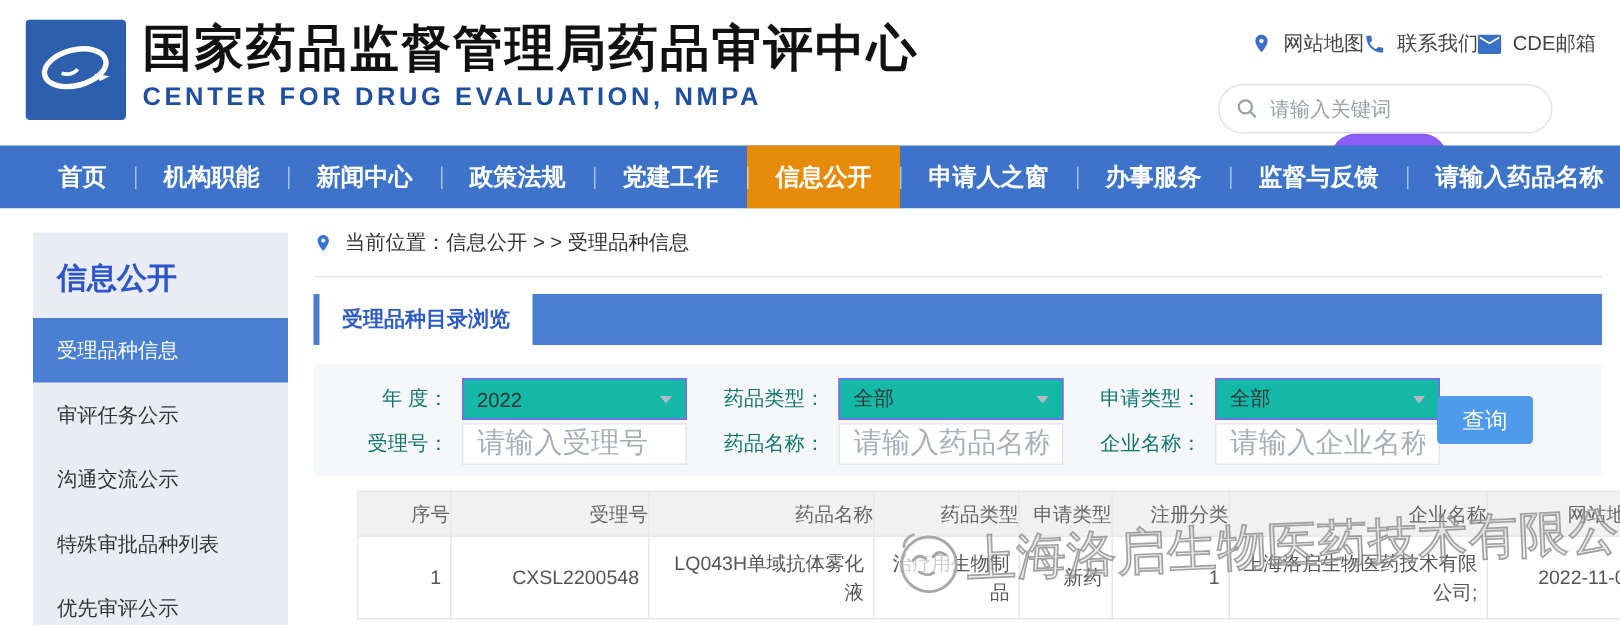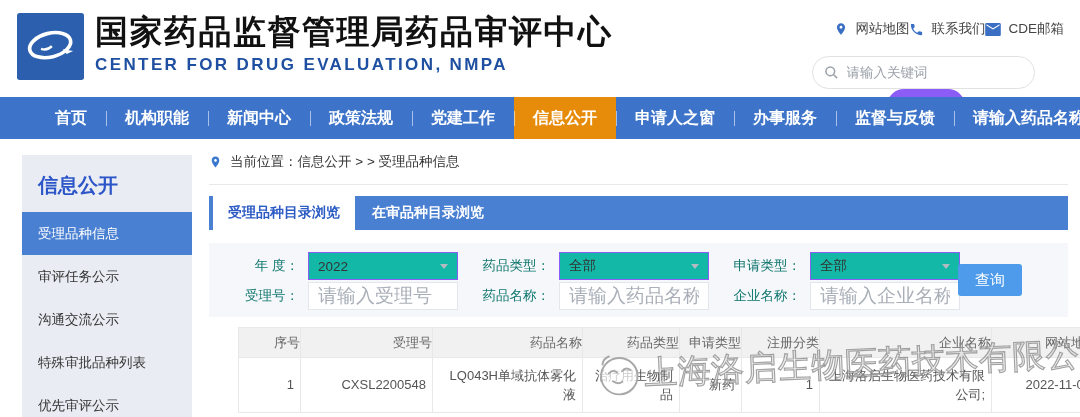--- a/index.html
+++ b/index.html
@@ -17,21 +17,21 @@
   .quick-link { display:flex; align-items:center; gap:7px; font-size:13.5px; color:#444; cursor:pointer; }
   .quick-link svg { display:block; }
   .search-row { position:absolute; right:14px; top:56px; width:286px; display:flex; align-items:center;flex-direction:column; }
   .search-box { position:relative; flex:1; }
   .search-box svg { position:absolute; left:12px; top:9px; }
   .search-input { width:100%; height:33px; border:1px solid #e2e2e2; border-radius:17px; padding:0 10px 0 34px; font-size:13.5px; color:#333; outline:none; font-family:inherit; }
   .search-input::placeholder { color:#9aa0a8; }
   .search-btn { width:78px; height:34px; margin-left:6px; background:#8b5cf6; border:none; border-radius:17px; color:#fff; font-size:15px; cursor:pointer; font-family:inherit; }
 
   
-  .nav { position:absolute; top:97px; left:0; width:1080px; height:42px; background:#3d74c9; display:flex; align-items:stretch; padding-left:36px; }
+  .nav { position:absolute; top:97px; left:0; width:1080px; height:42px; background:#3d74c9; display:flex; align-items:stretch; padding-left:20px; }
   .nav-item { position:relative; display:flex; align-items:center; padding:0 19px; color:#fff; font-size:16px; font-weight:bold; cursor:pointer; white-space:nowrap; }
   .nav-item + .nav-item::before { content:""; position:absolute; left:0; top:14px; height:15px; width:1px; background:rgba(255,255,255,.55); }
   .nav-item.active { background:#e78c0a; }
 
   
   .main { position:absolute; top:139px; left:0; width:1080px; height:278px; background:#fff; }
 
   
   .sidebar { position:absolute; left:22px; top:16px; width:170px; height:262px; background:#e9ecf2; }
   .sidebar-title { padding:17px 0 13px 16px; font-size:20px; font-weight:bold; color:#2b55c8; }
@@ -146,21 +146,20 @@
 
       <div class="breadcrumb">
         <svg width="13" height="16" viewBox="0 0 24 24" fill="#3a78d0">
             <path d="M12 2C8.13 2 5 5.13 5 9c0 5.25 7 13 7 13s7-7.75 7-13c0-3.87-3.13-7-7-7zm0 9.5c-1.38 0-2.5-1.12-2.5-2.5s1.12-2.5 2.5-2.5 2.5 1.12 2.5 2.5-1.12 2.5-2.5 2.5z"></path>
           </svg>
         <span>当前位置：信息公开 &gt; &gt; 受理品种信息</span>
       </div>
 
       <div class="tab-bar">
         <div class="tab active">受理品种目录浏览</div>
-        <div class="tab inactive">在审品种目录浏览</div>
       </div>
 
       <div class="filter-panel">
         <div class="f-row">
           <span class="f-label">年 度：</span>
           <div class="f-select">
             <span>2022</span>
             <span class="caret"></span>
           </div>
           <span class="f-label">药品类型：</span>

